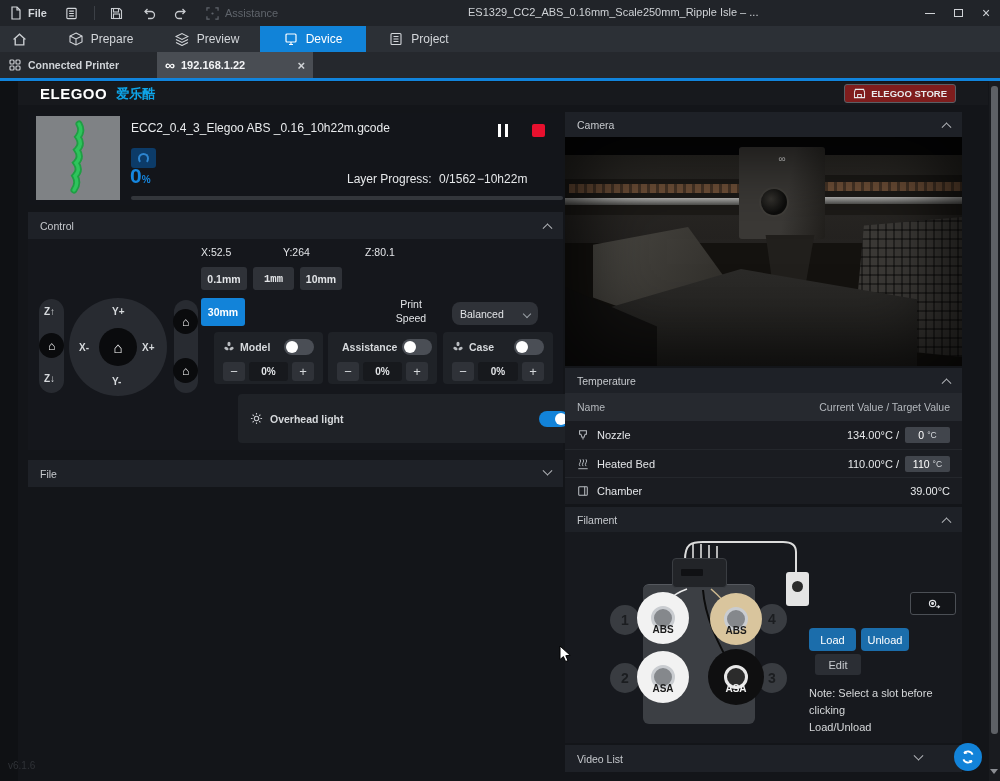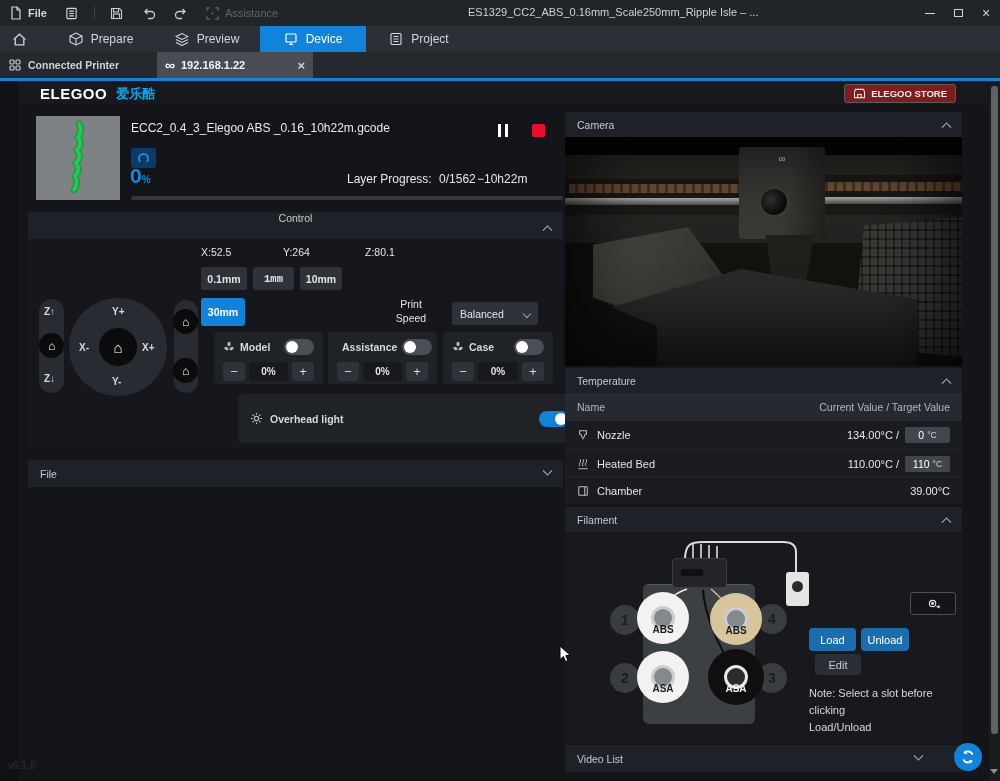--- a/index.html
+++ b/index.html
@@ -58,21 +58,21 @@
   .panel-h { background:#1e2127; display:flex; align-items:center; padding:0 12px; color:#c6c9cd; font-size:10.5px; }
   .chev { width:7px; height:7px; border-right:1.5px solid #b6b9bd; border-bottom:1.5px solid #b6b9bd; display:inline-block; margin-left:auto; }
   .chev.up { transform:rotate(-135deg) translate(-2px,-2px); }
   .chev.down { transform:rotate(45deg) translate(-2px,-2px); }
 
   .ctl-body { left:28px; top:239px; width:535px; height:211px; background:#15171c; }
   .coord { font-size:10.5px; color:#e2e4e7; }
   .step-btn { height:23px; background:#2f3238; border-radius:3px; display:flex; align-items:center; justify-content:center; color:#e2e4e7; font-size:10.5px; font-weight:bold; }
   .step-btn.sel { background:#1283d9; color:#fff; height:28px; }
   .speed-lbl { font-size:10.5px; color:#e2e4e7; text-align:center; line-height:1.3; }
-  .dropdown { height:23px; background:#2f3238; border-radius:3px; display:flex; align-items:center; padding:0 8px; color:#e2e4e7; font-size:10.5px; }
+  .dropdown { height:23px; background:#2f3238; border-radius:8px; display:flex; align-items:center; padding:0 8px; color:#e2e4e7; font-size:10.5px; }
   .dd-chev { width:6px; height:6px; border-right:1.3px solid #9aa0a6; border-bottom:1.3px solid #9aa0a6; transform:rotate(45deg); margin-left:auto; }
 
   .pill { background:#282b31; border-radius:13px; }
   .pad-circle { background:#282b31; border-radius:50%; }
   .pad-lbl { position:absolute; font-size:10px; font-weight:bold; color:#d6d9dc; }
   .homebtn { position:absolute; background:#0a0b0d; border-radius:50%; display:flex; align-items:center; justify-content:center; color:#fff; }
 
   .fan-card { background:#1f2227; border-radius:4px; padding:7px 9px; }
   .fan-top { display:flex; align-items:center; gap:5px; }
   .fan-lbl { font-size:10.5px; font-weight:bold; color:#d6d9dc; }
@@ -294,21 +294,21 @@
         <i>%</i>
     </div>
     <div class="abs layer-txt">
       <span>Layer Progress:</span>
       <span style="margin-left:4px;">0/1562</span>
     </div>
     <span class="abs time-txt">−10h22m</span>
     <div class="abs pbar"></div>
   </div>
 
-  <div class="abs panel-h" style="left:28px; top:212px; width:535px; height:27px;flex-direction:column;">
+  <div class="abs panel-h" style="left:28px; top:212px; width:535px; height:27px;">
     <span>Control</span>
     <span class="chev up"></span>
   </div>
   <div class="abs ctl-body">
     <span class="abs coord" style="left:173px; top:7px;">X:52.5</span>
     <span class="abs coord" style="left:255px; top:7px;">Y:264</span>
     <span class="abs coord" style="left:337px; top:7px;">Z:80.1</span>
 
     <div class="abs step-btn" style="left:173px; top:28px; width:46px;">0.1mm</div>
     <div class="abs step-btn" style="left:225px; top:28px; width:41px;font-family:Liberation Mono, monospace;">1mm</div>

